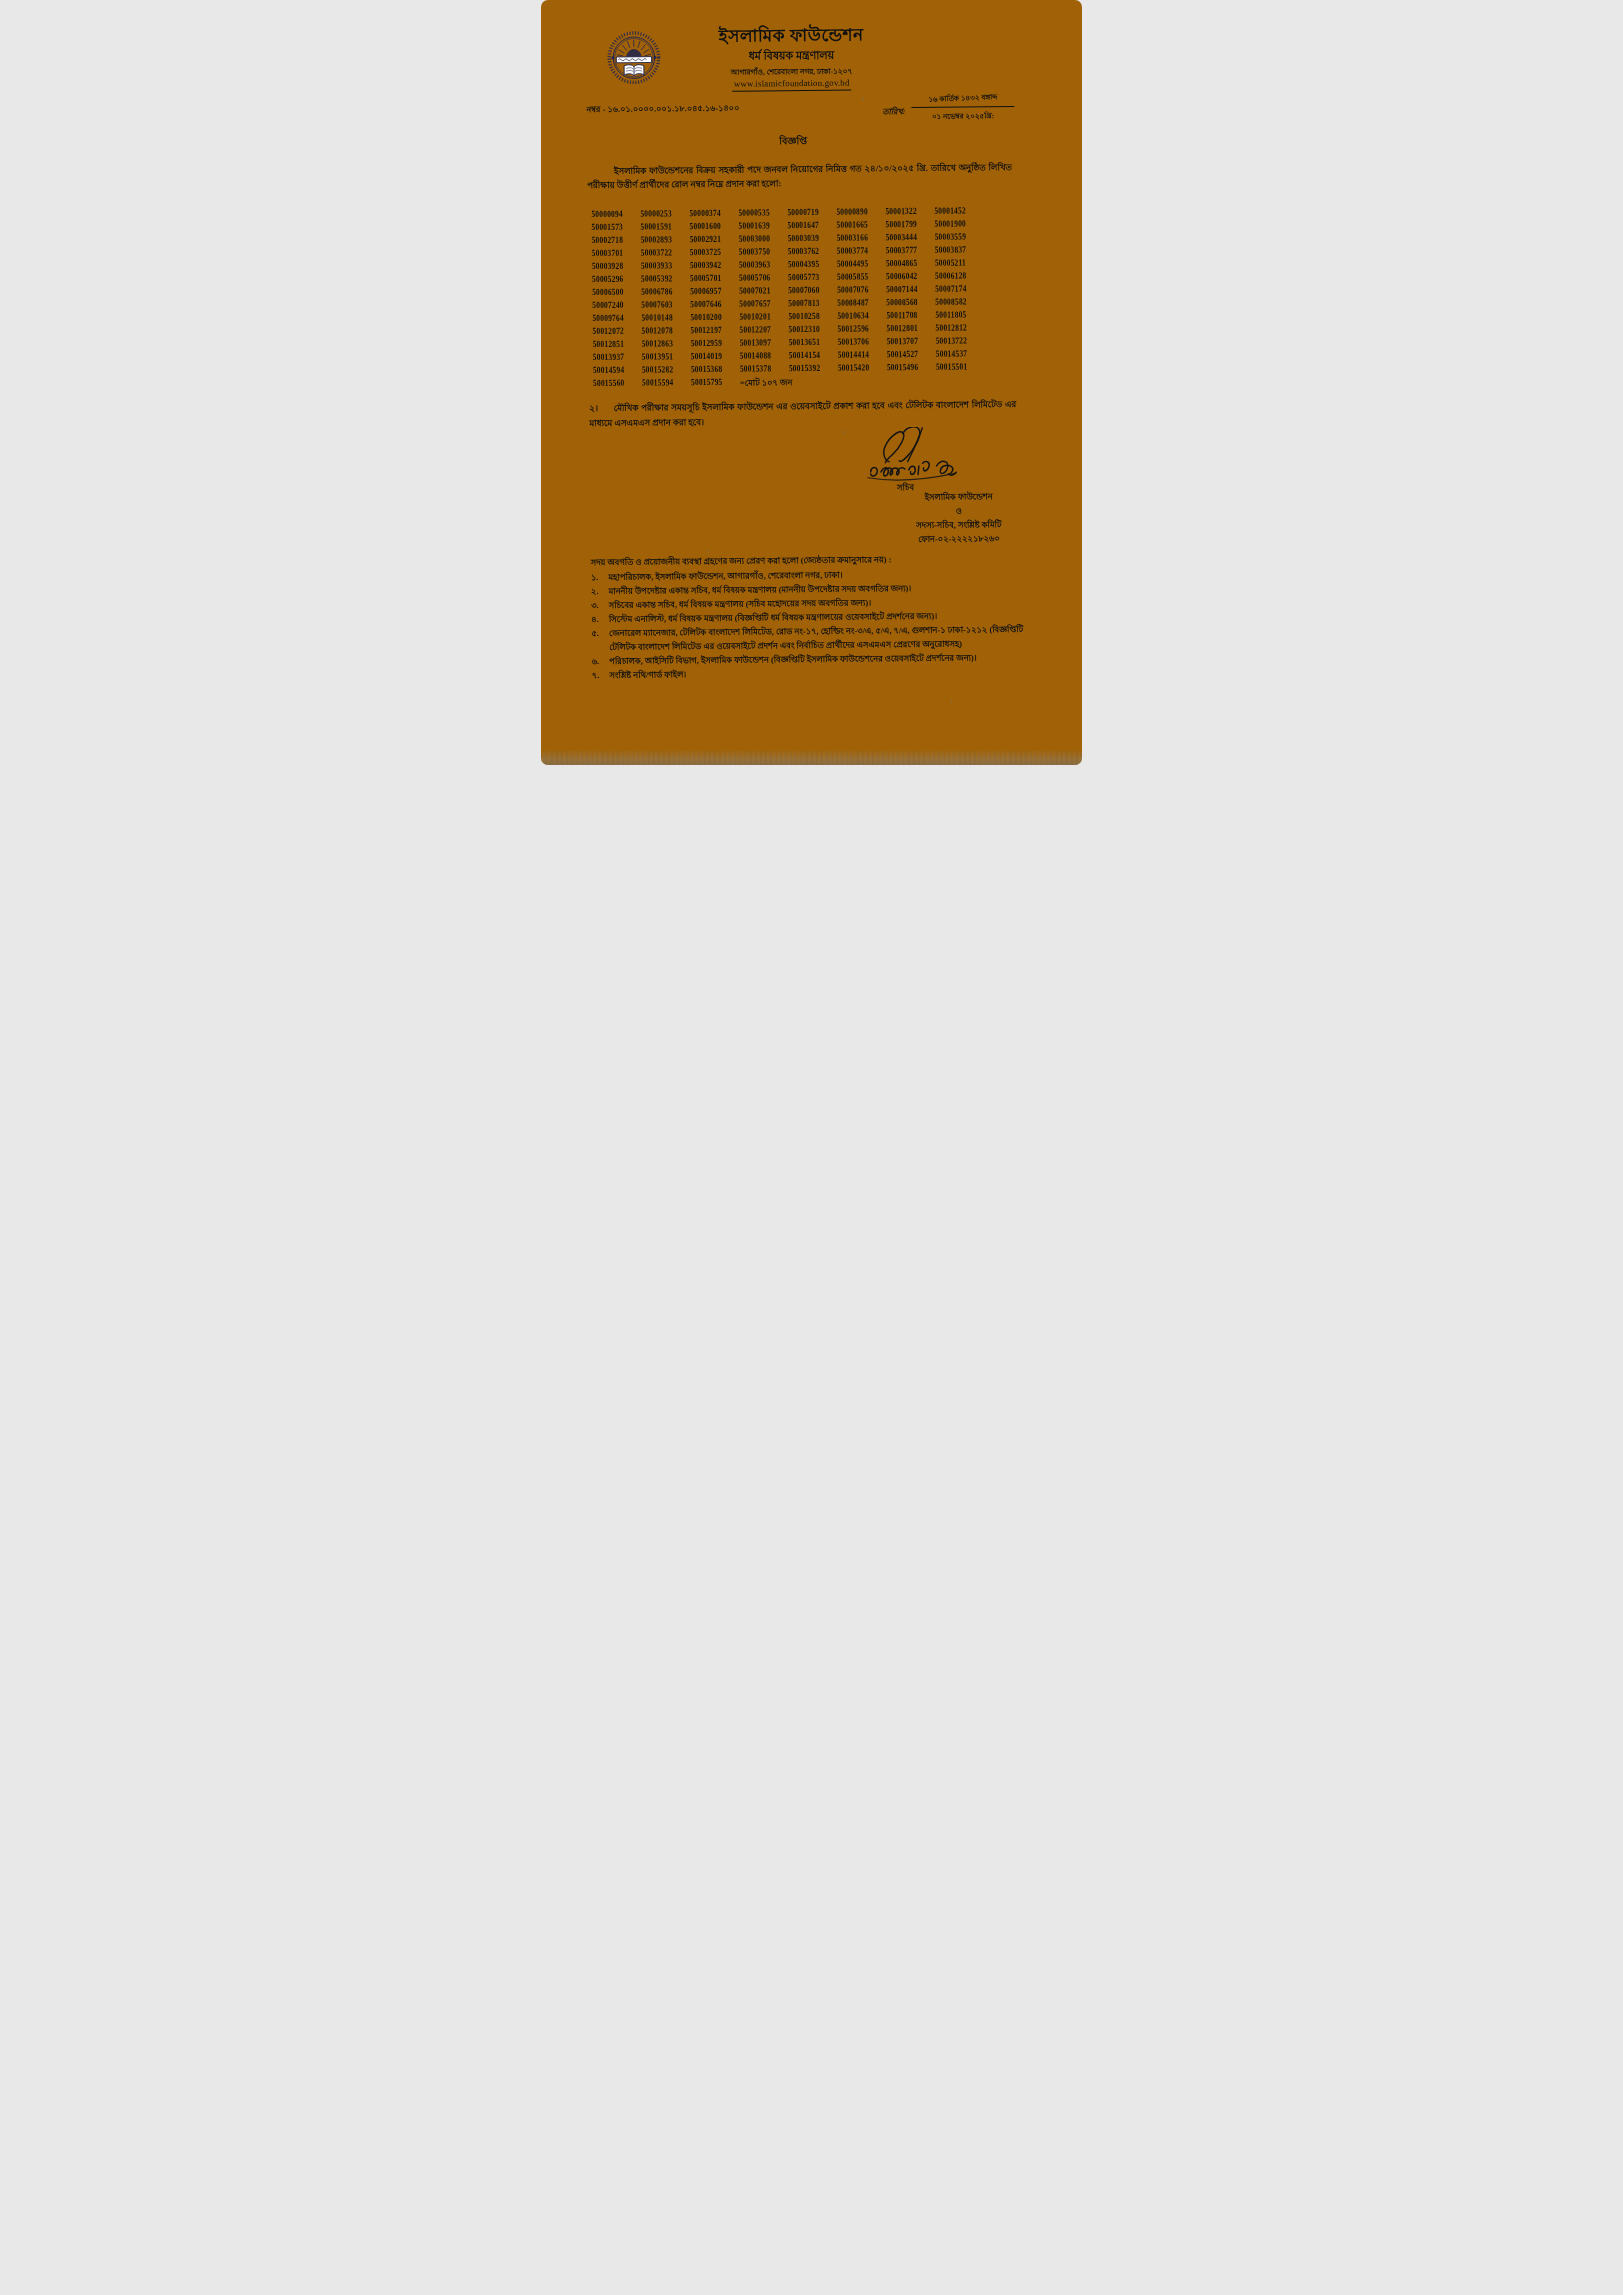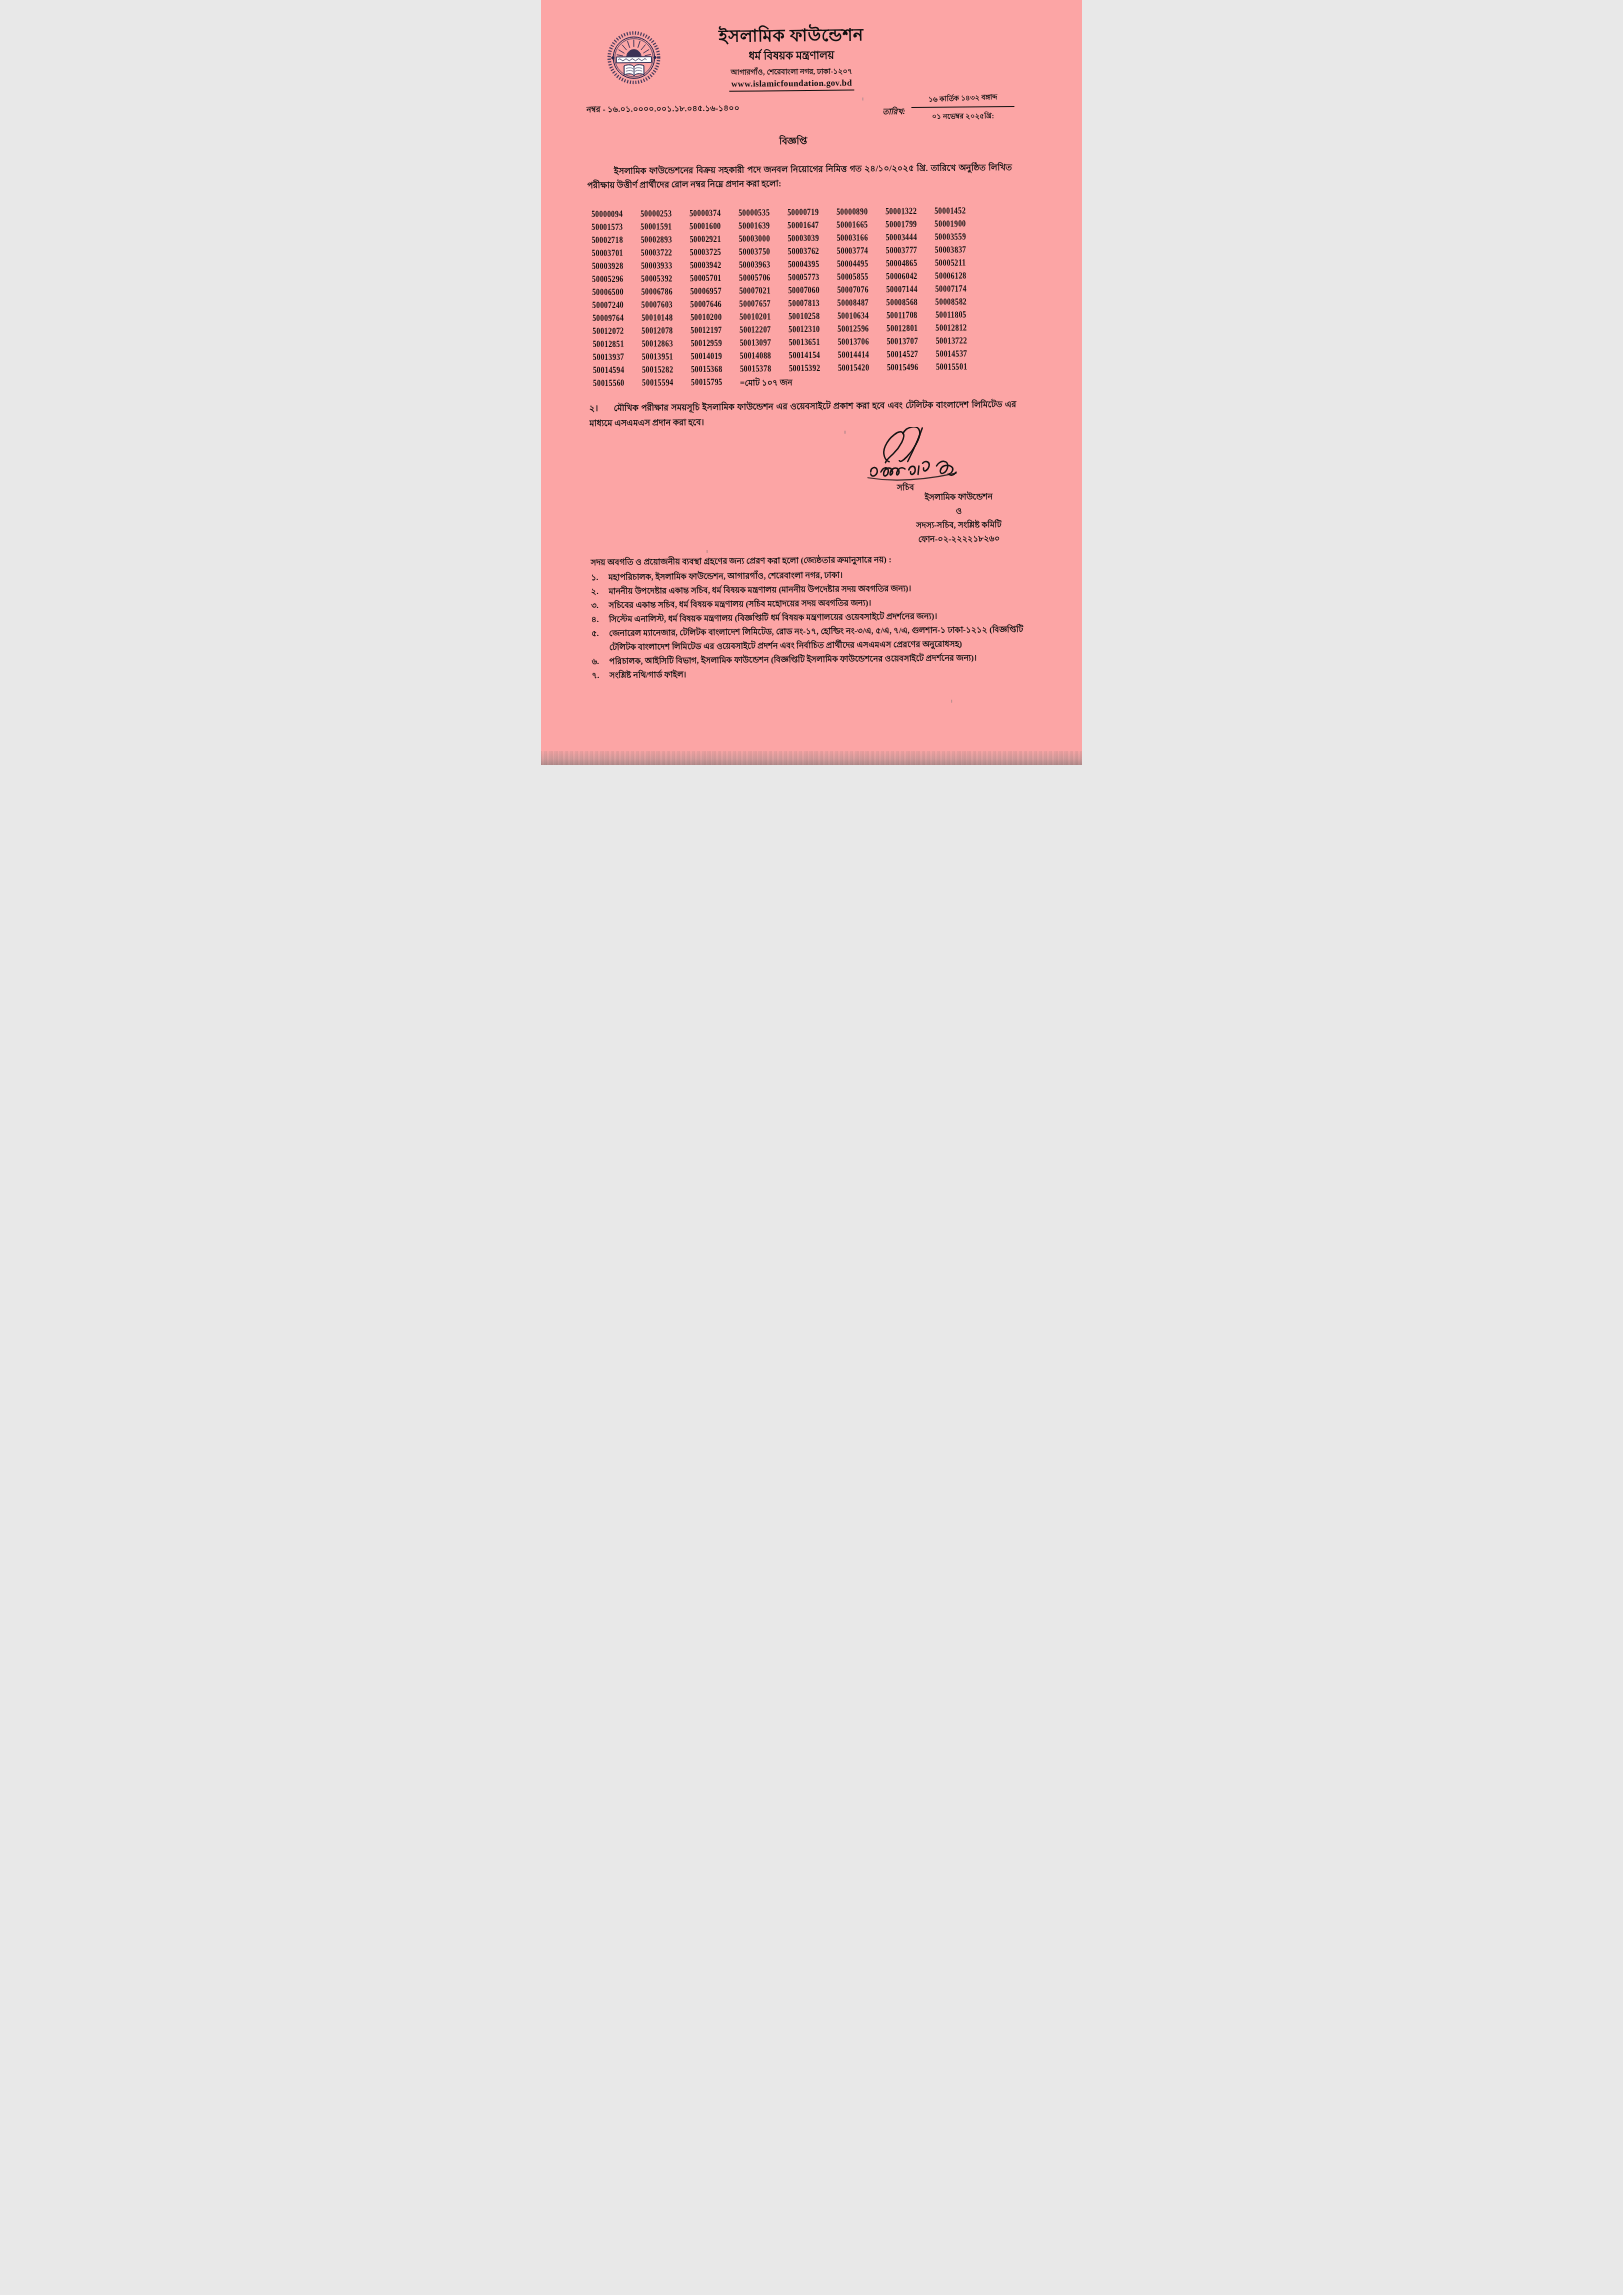--- a/index.html
+++ b/index.html
@@ -1,29 +1,30 @@
 <!DOCTYPE html>
 <html lang="bn" style="font-size:7.4px"><head>
 <meta charset="utf-8">
 <style>
   html,body { margin:0; padding:0; background:#e8e8e8; }
   .page {
     position:relative; width:541px; height:765px; margin:0 auto;
-    background:#fca5a5; overflow:hidden; color:#101010;
+    background:#a16207; overflow:hidden; color:#101010;
     font-family:"Liberation Serif", serif;
+    border-radius:7px;
   }
   .content { position:absolute; inset:0; transform:rotate(-0.55deg); transform-origin:271px 379px; }
 
   
   .seal { position:absolute; left:69px; top:29px; width:54px; height:54px; }
   .head-center { position:absolute; left:0; right:34px; top:25px; text-align:center; }
   .org-name   { font-size:17px; font-weight:700; letter-spacing:0.5px; line-height:21px; }
   .ministry   { font-size:11px; font-weight:700; line-height:15.7px; margin-top:1.9px; }
   .addr       { font-size:7.4px; font-weight:600; line-height:10.2px; margin-top:3.2px; }
-  .website    { font-size:8.8px; font-weight:700; line-height:11px; margin-top:1.4px; display:inline-block;
+  .website    { font-size:8.8px; font-weight:400; line-height:11px; margin-top:1.4px; display:inline-block;
                 border-bottom:1.4px solid #101010; padding:0 1.9px 0.5px; letter-spacing:0.2px; }
 
   
   .memo-no    { position:absolute; left:48px; top:101px; font-size:8px; font-weight:600; letter-spacing:0.1px; }
   .date-label { position:absolute; left:344px; top:106px; font-size:8px; font-weight:700;font-style:italic; }
   .date-block { position:absolute; left:372px; top:94px; width:105px; text-align:center; }
   .date-bn    { font-size:7.2px; font-weight:600; transform:rotate(-1.6deg); padding-bottom:2.3px; }
   .date-rule  { border-bottom:1.4px solid #101010; margin:0 0.9px; }
   .date-en    { font-size:7.2px; font-weight:600; margin-top:2.3px; }
 

